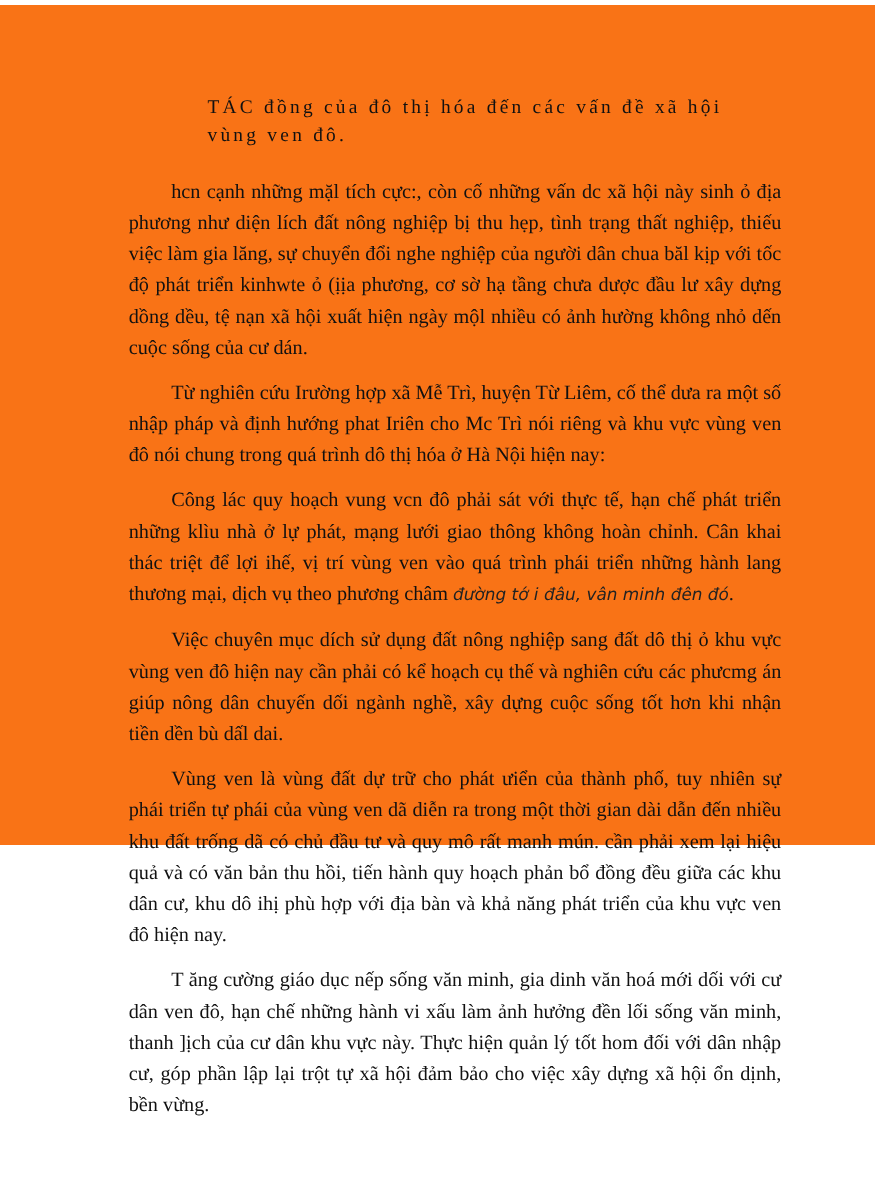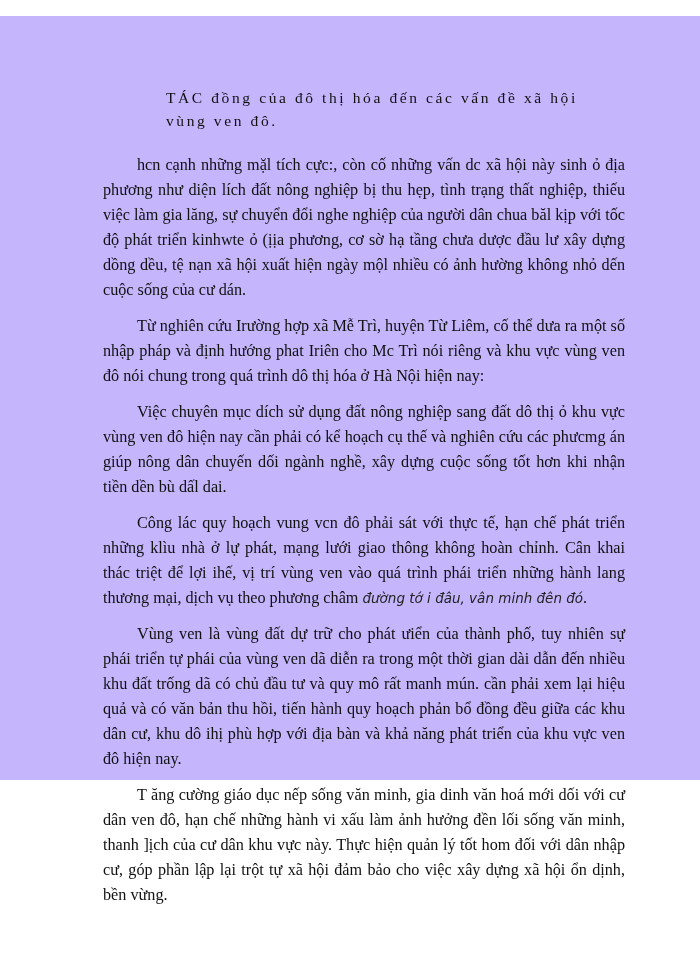--- a/index.html
+++ b/index.html
@@ -1,17 +1,17 @@
 <!DOCTYPE html>
 <html><head>
 <meta charset="utf-8">
 <style>
   html, body { margin: 0; padding: 0; background: #ffffff; }
   body { width: 700px; height: 960px; position: relative; overflow: hidden; color: #111111; }
-  .page { position: absolute; left: 0; top: 16px; width: 700px; height: 764px; background: #c4b5fd; }
+  .page { position: absolute; left: 0; top: 4px; width: 700px; height: 672px; background: #f97316; }
   .heading {
     position: absolute; left: 166px; top: 70px; width: 440px;
     font-family: "Liberation Serif", serif; font-size: 15.5px; line-height: 23px;
     letter-spacing: 2.6px; color: #111;
   }
   .body-text {
     position: absolute; left: 103px; top: 137px; width: 522px;
     font-family: "Liberation Serif", serif; font-size: 16.2px; line-height: 25px;
     text-align: justify; color: #111;
   }
@@ -21,18 +21,18 @@
 </style>
 </head>
 <body>
 
 <div class="page">
   <div class="heading">TÁC đồng của đô thị hóa đến các vấn đề xã hội vùng ven đô.</div>
 
   <div class="body-text">
     <p class="para">hcn cạnh những mặl tích cực:, còn cố những vấn dc xã hội này sinh ỏ địa phương như diện lích đất nông nghiệp bị thu hẹp, tình trạng thất nghiệp, thiếu việc làm gia lăng, sự chuyển đổi nghe nghiệp của người dân chua băl kịp với tốc độ phát triển kinhwte ỏ (ịịa phương, cơ sờ hạ tầng chưa dược đầu lư xây dựng dồng dều, tệ nạn xã hội xuất hiện ngày mộl nhiều có ảnh hường không nhỏ dến cuộc sống của cư dán.</p>
     <p class="para">Từ nghiên cứu Irường hợp xã Mễ Trì, huyện Từ Liêm, cố thể dưa ra một số nhập pháp và định hướng phat Iriên cho Mc Trì nói riêng và khu vực vùng ven đô nói chung trong quá trình dô thị hóa ở Hà Nội hiện nay:</p>
+    <p class="para"><span>Công lác quy hoạch vung vcn đô phải sát với thực tế, hạn chế phát triển những klìu nhà ở lự phát, mạng lưới giao thông không hoàn chỉnh. Cân khai thác triệt để lợi ihế, vị trí vùng ven vào quá trình phái triển những hành lang thương mại, dịch vụ theo phương châm </span><span class="italic">đường tớ i đâu, vân minh đên đó</span><span>.</span></p>
     <p class="para">Việc chuyên mục dích sử dụng đất nông nghiệp sang đất dô thị ỏ khu vực vùng ven đô hiện nay cần phải có kể hoạch cụ thế và nghiên cứu các phưcmg án giúp nông dân chuyến dối ngành nghề, xây dựng cuộc sống tốt hơn khi nhận tiền dền bù dấl dai.</p>
-    <p class="para"><span>Công lác quy hoạch vung vcn đô phải sát với thực tế, hạn chế phát triển những klìu nhà ở lự phát, mạng lưới giao thông không hoàn chỉnh. Cân khai thác triệt để lợi ihế, vị trí vùng ven vào quá trình phái triển những hành lang thương mại, dịch vụ theo phương châm </span><span class="italic">đường tớ i đâu, vân minh đên đó</span><span>.</span></p>
     <p class="para gap-large">Vùng ven là vùng đất dự trữ cho phát ưiển của thành phố, tuy nhiên sự phái triển tự phái của vùng ven dã diễn ra trong một thời gian dài dẫn đến nhiều khu đất trống dã có chủ đầu tư và quy mô rất manh mún. cần phải xem lại hiệu quả và có văn bản thu hồi, tiến hành quy hoạch phản bổ đồng đều giữa các khu dân cư, khu dô ihị phù hợp với địa bàn và khả năng phát triển của khu vực ven đô hiện nay.</p>
     <p class="para gap-large">T ăng cường giáo dục nếp sống văn minh, gia dinh văn hoá mới dối với cư dân ven đô, hạn chế những hành vi xấu làm ảnh hưởng đền lối sống văn minh, thanh ]ịch của cư dân khu vực này. Thực hiện quản lý tốt hom đối với dân nhập cư, góp phần lập lại trột tự xã hội đảm bảo cho việc xây dựng xã hội ổn dịnh, bền vừng.</p>
   </div>
 </div>
 
 </body></html>

